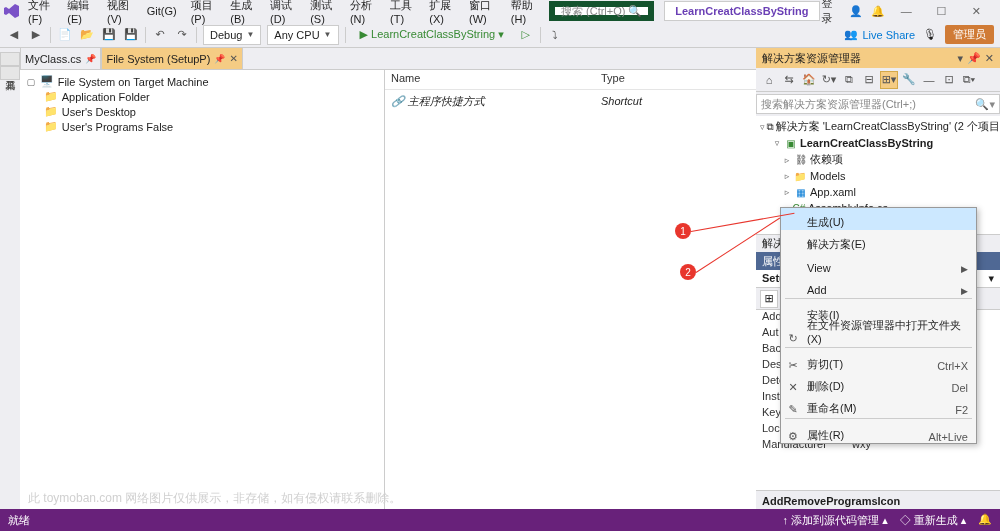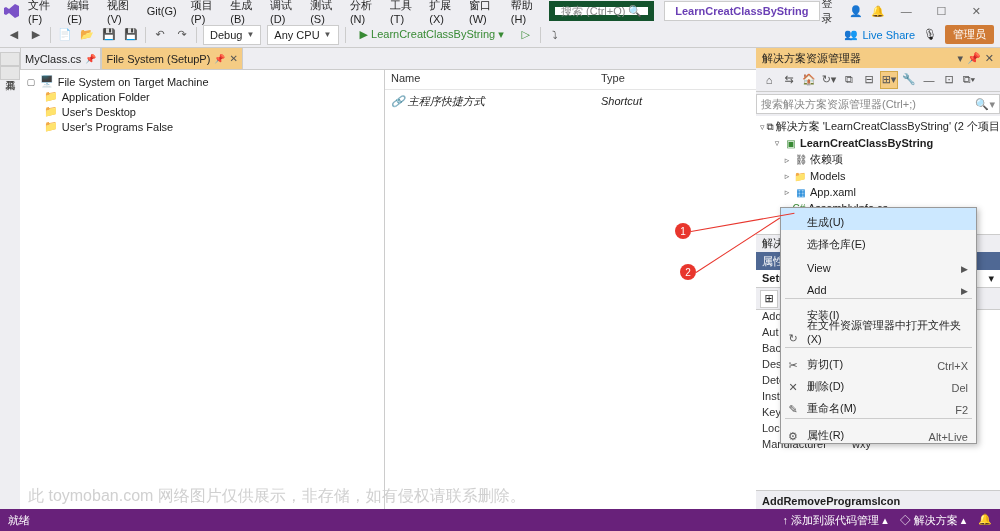--- a/index.html
+++ b/index.html
@@ -69,21 +69,21 @@
     .ctx-row { height:22px; display:flex; align-items:flex-end; padding:0 8px 0 26px; position:relative; }
     .ctx-row.highlight { background:#cce8ff; }
     .ctx-row .ico { position:absolute; left:4px; width:16px; text-align:center; color:#555; }
     .ctx-row .sc { margin-left:auto; color:#555; }
     .ctx-row .sub { margin-left:auto; font-size:9px; color:#555; }
     .ctx-sep { height:1px; background:#ccc; margin:2px 4px; }
     .marker { position:absolute; width:16px; height:16px; border-radius:50%; background:#e8362d; color:#fff; font-size:10px; display:flex; align-items:center; justify-content:center; z-index:60; }
     .red-line { position:absolute; height:1px; background:#e8362d; transform-origin:left center; z-index:55; }
     .statusbar { position:absolute; bottom:0; left:0; right:0; height:22px; background:#68217a; color:#fff; display:flex; align-items:center; padding:0 8px; }
     .statusbar .sr { margin-left:auto; display:flex; gap:12px; }
-    .watermark { position:absolute; bottom:24px; left:28px; color:#d0d0d0; font-size:16px; z-index:1; }
+    .watermark { position:absolute; bottom:24px; left:28px; color:#d0d0d0; font-size:12px; z-index:1; }
   </style>
 </head>
 <body>
 
 <div class="menubar">
   <span class="logo">
     <svg width="16" height="16" viewBox="0 0 16 16">
         <path fill="#7a52c7" d="M11 1l4 2v10l-4 2-6-5-3 2-2-1V5l2-1 3 2z"></path>
       </svg>
   </span>
@@ -331,21 +331,21 @@
       <div class="t">AddRemoveProgramsIcon</div>
     </div>
   </div>
 </div>
 
 <div class="ctx-menu" id="ctx-menu">
     <div class="ctx-row highlight">
       <span>生成(U)</span>
     </div>
     <div class="ctx-row">
-      <span>选择仓库(E)</span>
+      <span>解决方案(E)</span>
     </div>
     <div class="ctx-row">
       <span>View</span>
       <span class="sub">▶</span>
     </div>
     <div class="ctx-row">
       <span>Add</span>
       <span class="sub">▶</span>
     </div>
     <div class="ctx-sep"></div>
@@ -384,16 +384,16 @@
 <div class="marker" style="left:680px; top:264px">2</div>
 <div class="red-line" style="left:691px; top:231px; width:105px; transform:rotate(-10deg)"></div>
 <div class="red-line" style="left:696px; top:272px; width:100px; transform:rotate(-33deg)"></div>
 
 <div class="watermark">此 toymoban.com 网络图片仅供展示，非存储，如有侵权请联系删除。</div>
 
 <div class="statusbar">
   <span>就绪</span>
   <div class="sr">
     <span>↑ 添加到源代码管理 ▴</span>
-    <span>◇ 解决方案 ▴</span>
+    <span>◇ 重新生成 ▴</span>
     <span>🔔</span>
   </div>
 </div>
 
 </body></html>

